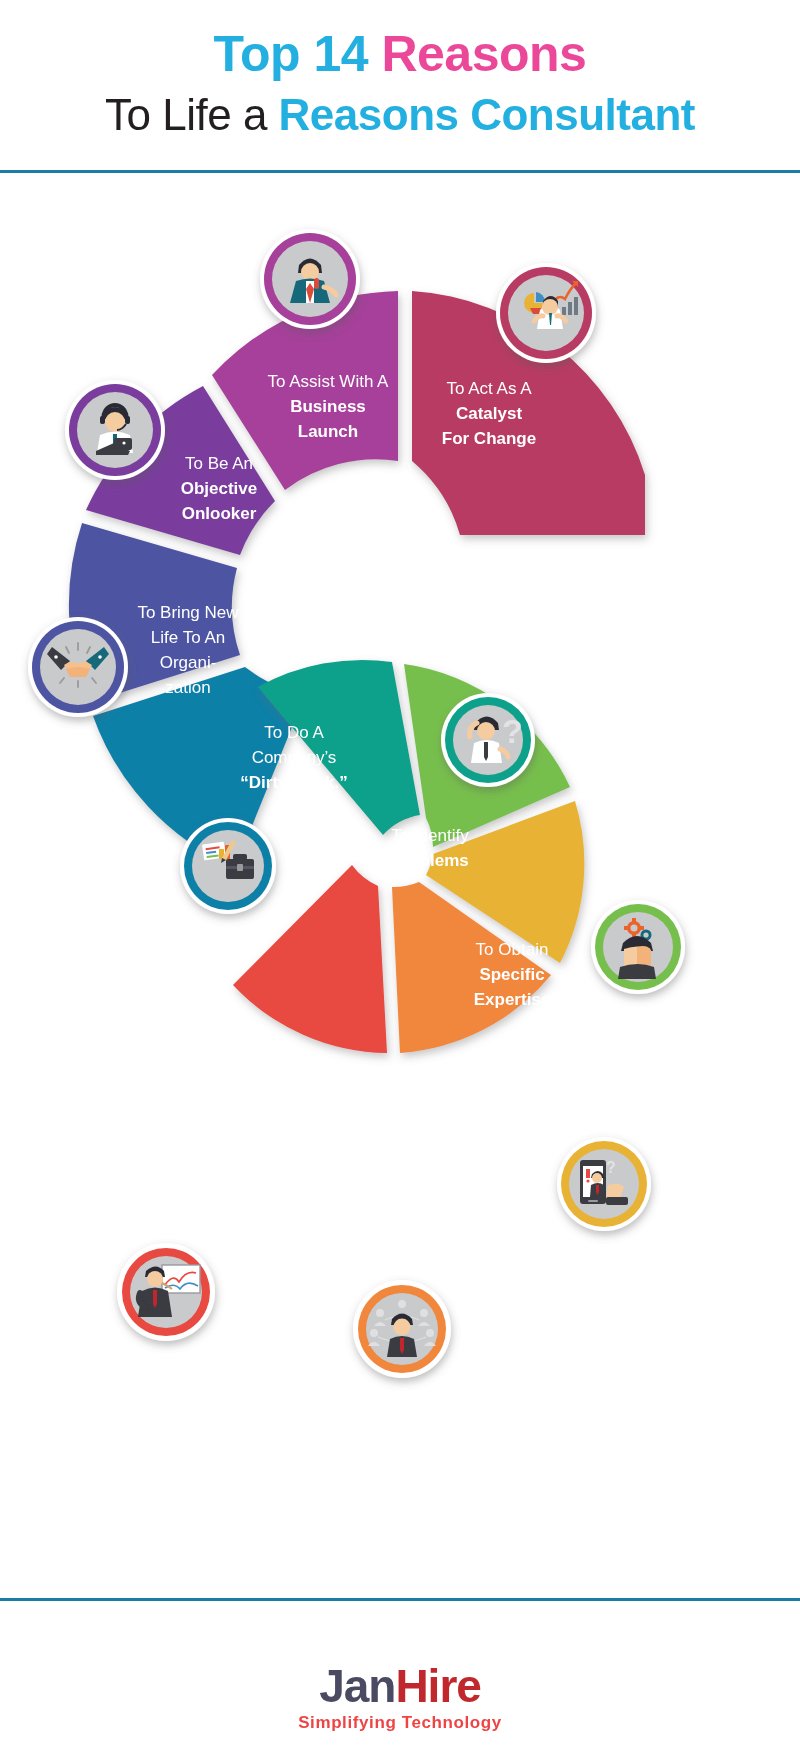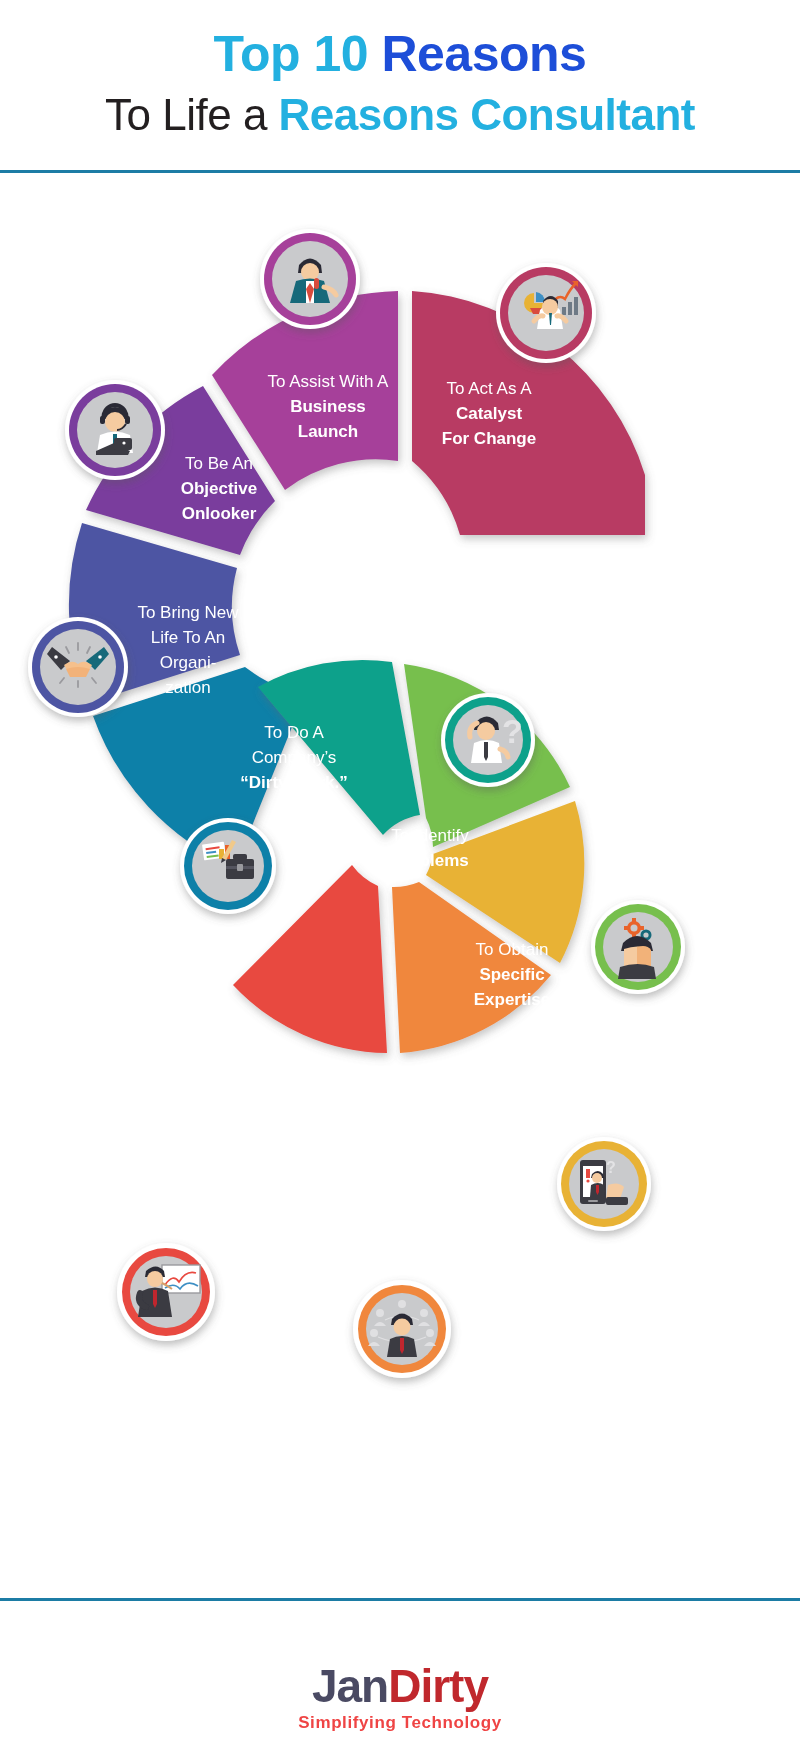--- a/index.html
+++ b/index.html
@@ -37,21 +37,21 @@
     line-height: 56px;
   }
   #title-line-2 {
     position: absolute;
     left: 0; top: 90px;
     width: 800px;
     font-size: 44px;
     line-height: 50px;
   }
   .t-accent { color: #23B0E0; }
-  .t-dark   { color: #1d4ed8; }
+  .t-dark   { color: #ec4899; }
   .t-light  { color: #231F20; font-weight: normal; }
 
   #header-rule {
     position: absolute;
     left: 0; top: 170px;
     width: 800px;
     height: 3px;
     background: #1C7CA5;
   }
 
@@ -106,21 +106,21 @@
     font-size: 17px;
   }
   .seg-label .lt { font-weight: normal; }
   .seg-label .bd { font-weight: bold; }
 </style>
 </head>
 <body>
 
 <div id="header">
   <div id="title-line-1" class="title-line">
-    <span class="t-accent">Top 10 </span><span class="t-dark">Reasons</span>
+    <span class="t-accent">Top 14 </span><span class="t-dark">Reasons</span>
   </div>
   <div id="title-line-2" class="title-line">
     <span class="t-light">To Life a </span><span class="t-accent">Reasons Consultant</span>
   </div>
 </div>
 <div id="header-rule"></div>
 
 <div id="spiral-stage">
 <svg id="spiral-svg" width="800" height="1420" viewBox="0 0 800 1420" xmlns="http://www.w3.org/2000/svg">
   <defs>
@@ -492,17 +492,17 @@
       <path d="M140 1118 q-4 10 6 14" stroke="#3A3A42" stroke-width="6" fill="none" stroke-linecap="round"></path>
     </g>
   </g>
 </svg>
 </div>
 
 <div id="footer-rule"></div>
 <div id="footer">
   <div id="logo-wrap">
     <div id="logo-main">
-      <span class="logo-jan">Jan</span><span class="logo-bask">Dirty</span>
+      <span class="logo-jan">Jan</span><span class="logo-bask">Hire</span>
     </div>
     <div id="logo-tagline">Simplifying Technology</div>
   </div>
 </div>
 
 </body></html>

